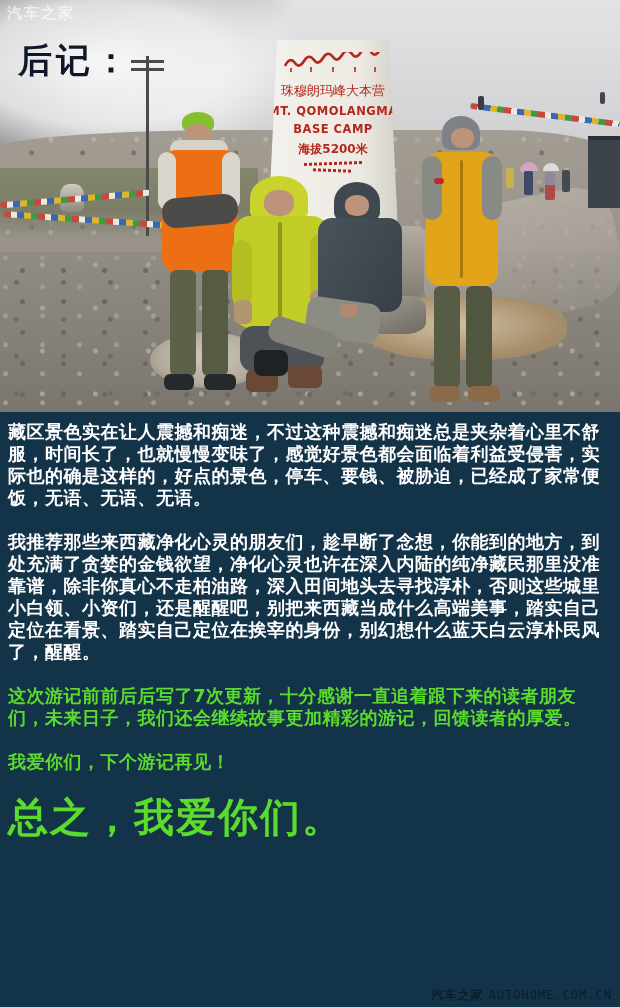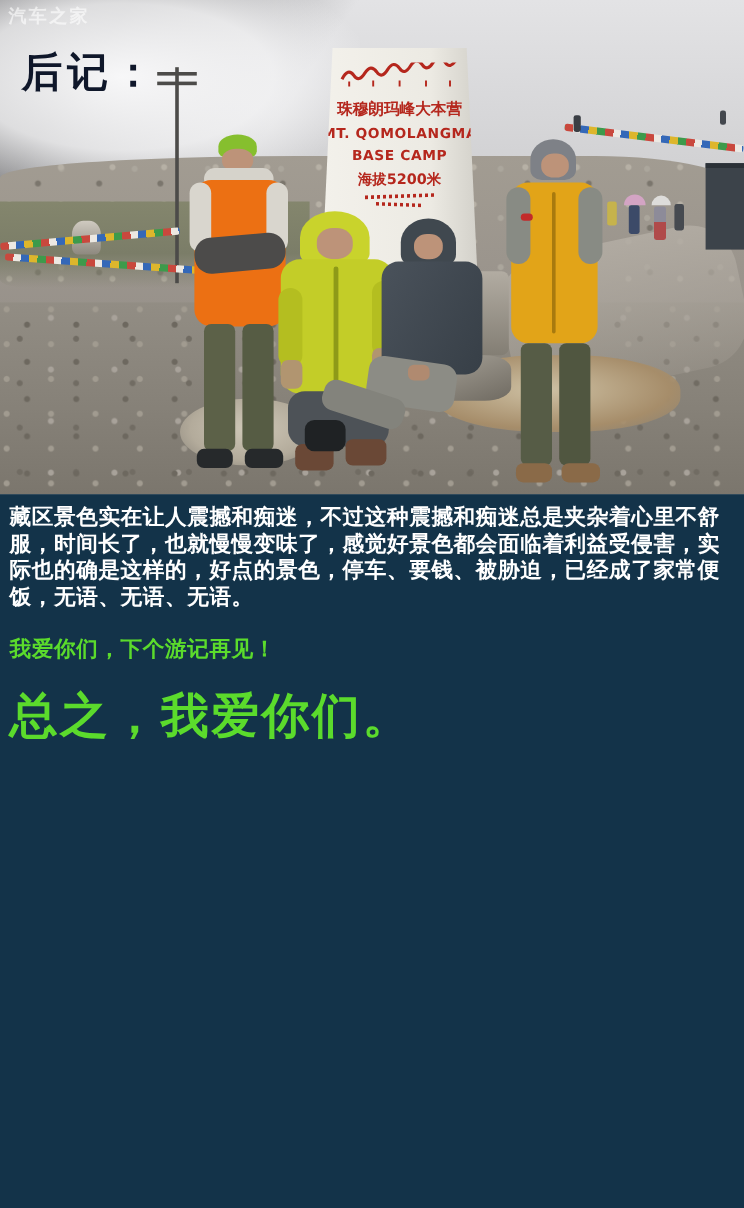--- a/index.html
+++ b/index.html
@@ -47,21 +47,21 @@
   .flagline{height:6px;border-radius:2px;
        background:repeating-linear-gradient(90deg,#c9483d 0 7px,#ece8e2 7px 13px,#3468b8 13px 20px,#ddb62c 20px 27px,#3d9a4b 27px 34px);}
   .building{left:588px;top:136px;width:32px;height:68px;background:#3c434a;border-top:4px solid #2b3137;}
   .dot-person{border-radius:2px;}
 
   
   .monument{left:268px;top:40px;width:130px;height:192px;
        clip-path:polygon(7% 0,93% 0,100% 100%,0 100%);
        background:linear-gradient(90deg,#f3f1eb 0%,#eceae3 70%,#d3d1ca 100%);
        text-align:center;color:#b5271d;}
-  .monument .cn{font-size:13px;font-weight:bold;letter-spacing:0px;margin-top:4px;}
+  .monument .cn{font-size:13px;font-weight:normal;letter-spacing:0px;margin-top:4px;}
   .monument .en{font-size:11.5px;font-weight:bold;letter-spacing:.5px;margin-top:4px;}
   .monument .elev{font-size:12px;font-weight:bold;margin-top:5px;}
   .inscr{margin:4px auto 0;height:3px;
        background:repeating-linear-gradient(90deg,#b5271d 0 3px,rgba(0,0,0,0) 3px 5px);}
   .pedestal{left:298px;top:226px;width:126px;height:70px;
        background:linear-gradient(180deg,#b2aca2,#837e74);border-radius:6px;}
   .stone{background:linear-gradient(160deg,#a8a399,#6f6a61);border-radius:30%;}
 
   
   .p-part{position:absolute;border-radius:6px;}
@@ -185,17 +185,23 @@
       <div class="p-part" style="left:10px;top:270px;width:30px;height:16px;background:#8a6a48;"></div>
       <div class="p-part" style="left:48px;top:270px;width:32px;height:16px;background:#8a6a48;"></div>
     </div>
 
     <div class="abs wm-top">汽车之家</div>
     <div class="abs caption">后记：</div>
   </div>
 
   <div class="article">
     <p>藏区景色实在让人震撼和痴迷，不过这种震撼和痴迷总是夹杂着心里不舒服，时间长了，也就慢慢变味了，感觉好景色都会面临着利益受侵害，实际也的确是这样的，好点的景色，停车、要钱、被胁迫，已经成了家常便饭，无语、无语、无语。</p>
+    <p>我推荐那些来西藏净化心灵的朋友们，趁早断了念想，你能到的地方，到处充满了贪婪的金钱欲望，净化心灵也许在深入内陆的纯净藏民那里没准靠谱，除非你真心不走柏油路，深入田间地头去寻找淳朴，否则这些城里小白领、小资们，还是醒醒吧，别把来西藏当成什么高端美事，踏实自己定位在看景、踏实自己定位在挨宰的身份，别幻想什么蓝天白云淳朴民风了，醒醒。</p>
+    <p class="accent">这次游记前前后后写了7次更新，十分感谢一直追着跟下来的读者朋友们，未来日子，我们还会继续故事更加精彩的游记，回馈读者的厚爱。</p>
     <p class="accent">我爱你们，下个游记再见！</p>
     <div class="closing">总之，我爱你们。</div>
+    <div class="wm-bottom">
+      <span class="cn">汽车之家</span>
+      <span class="en">AUTOHOME.COM.CN</span>
+    </div>
   </div>
 
 </div>
 
 </body></html>

